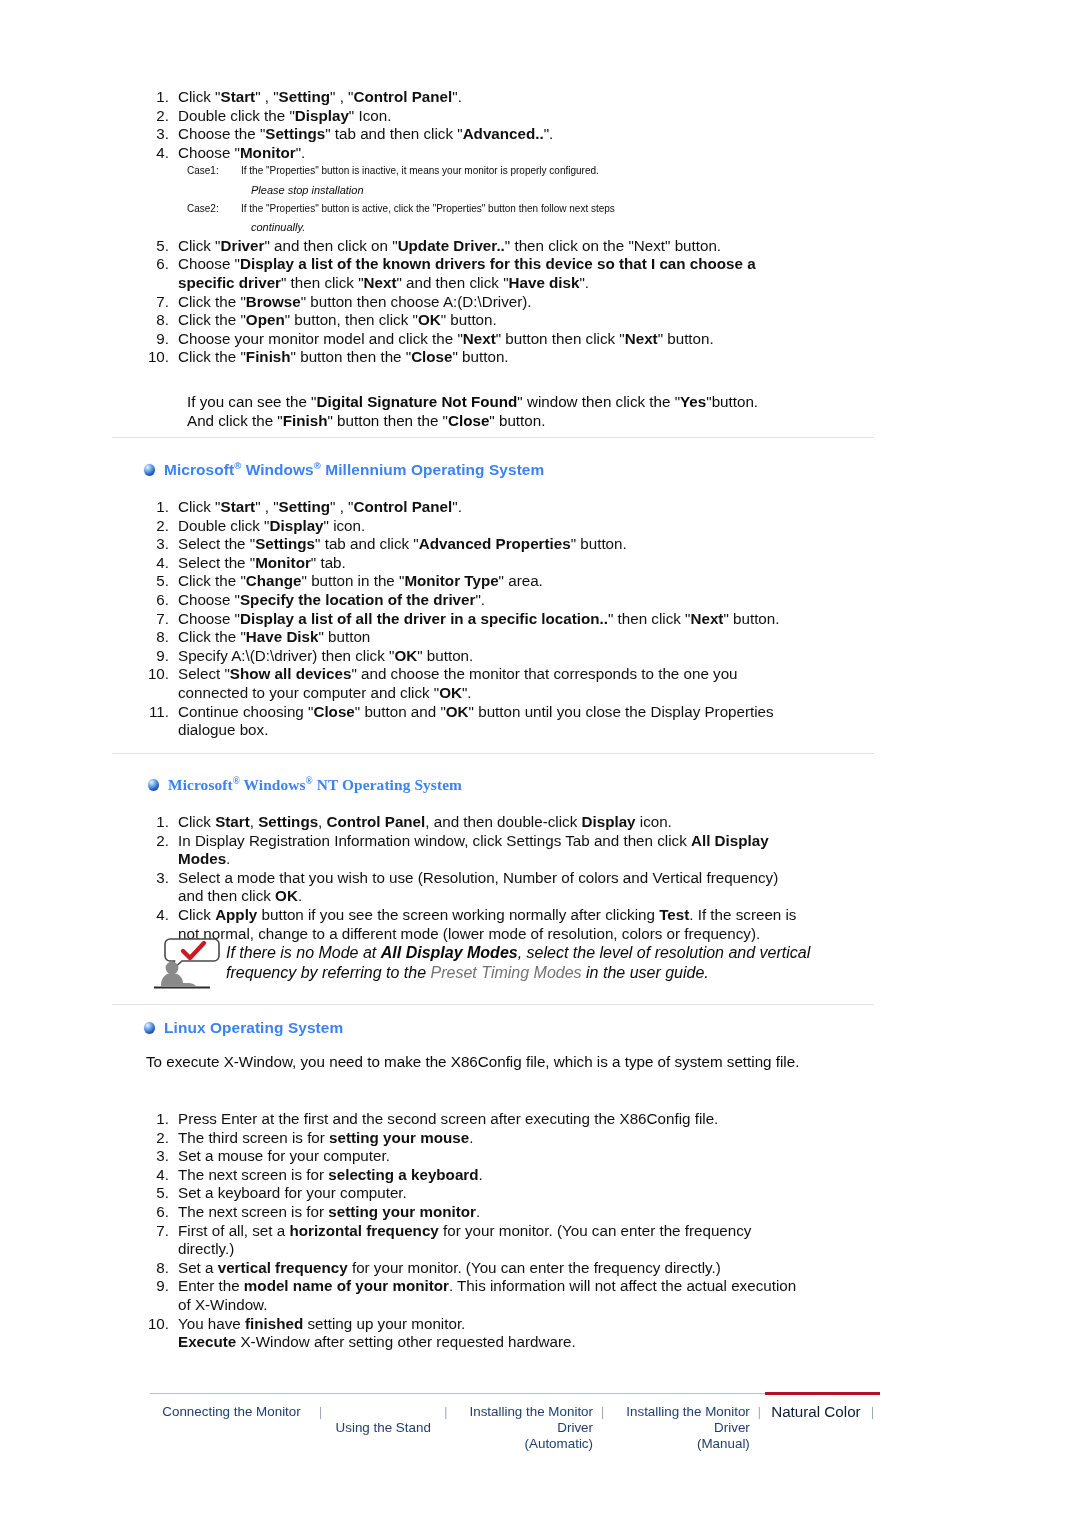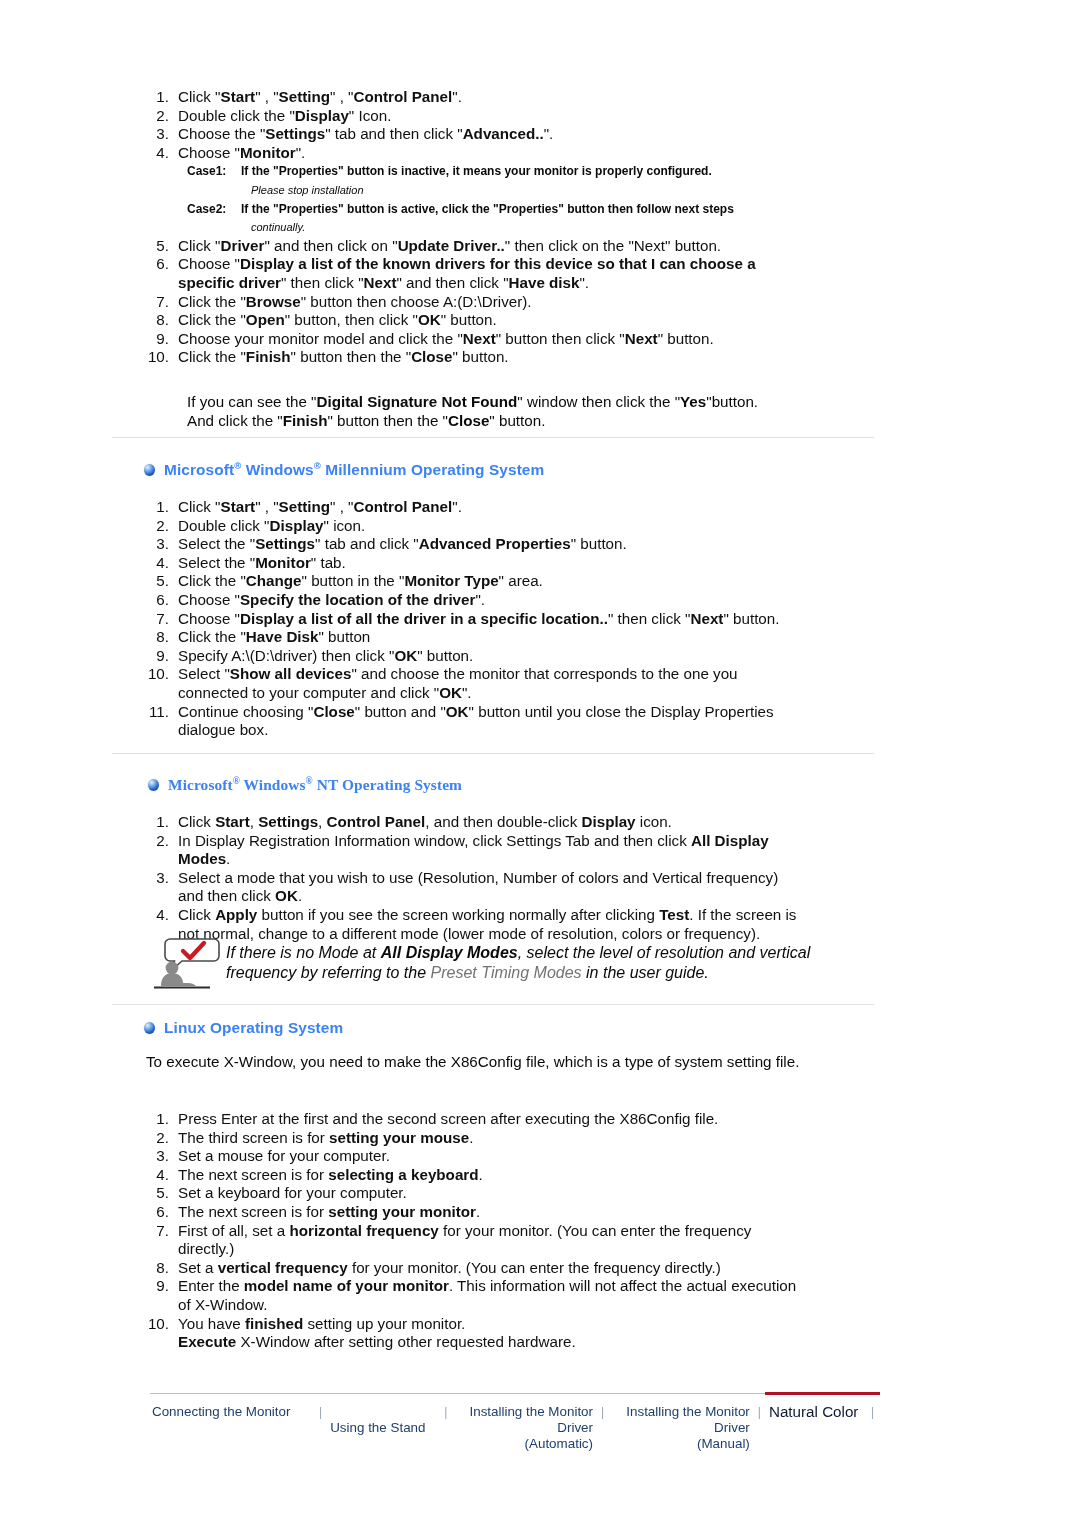--- a/index.html
+++ b/index.html
@@ -51,24 +51,23 @@
   .step .txt {
     flex: 1 1 auto;
     font-size: 15.2px;
     line-height: 18.6px;
   }
   .step .txt b { font-weight: bold; }
 
   .case-line {
     display: flex;
     align-items: flex-end;
-    font-size: 12px;
+    font-size: 10px;
     line-height: 18.6px;
     padding-left: 41px;
-    font-weight: bold;
   }
   .case-line .case-label {
     flex: 0 0 auto;
     width: 54px;
   }
   .case-line .case-body { flex: 1 1 auto; }
   .case-cont {
     padding-left: 105px;
     font-size: 11px;
     line-height: 18.6px;
@@ -167,20 +166,21 @@
   .footer-nav {
     display: flex;
     align-items: flex-start;
     margin-top: 9px;
   }
   .fnav-item {
     font-size: 13.4px;
     line-height: 16px;
     color: #1f3f6e;
     font-family: "Liberation Sans", sans-serif;
+    text-align: center;
     white-space: pre-line;
     padding: 0 2px;
   }
   .fnav-item.active {
     color: #0d1b36;
     font-size: 15.2px;
     font-weight: normal;
   }
   .fnav-sep {
     color: #9aa4b6;

